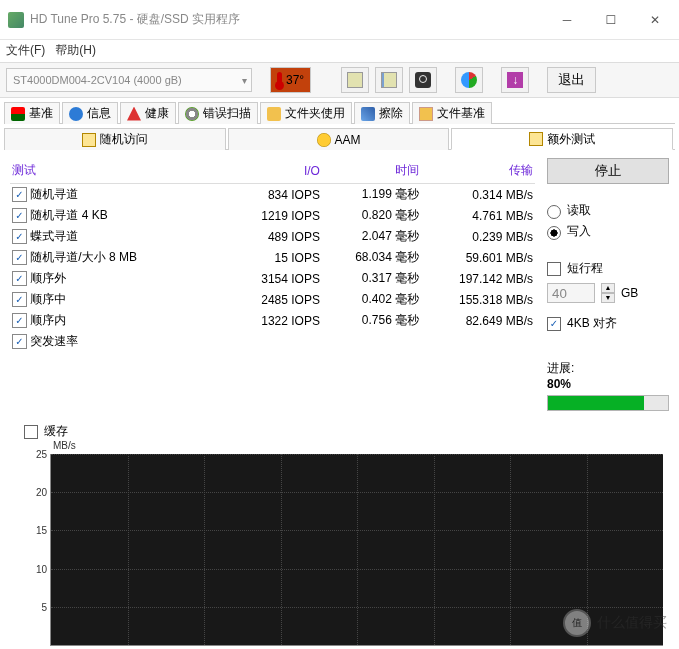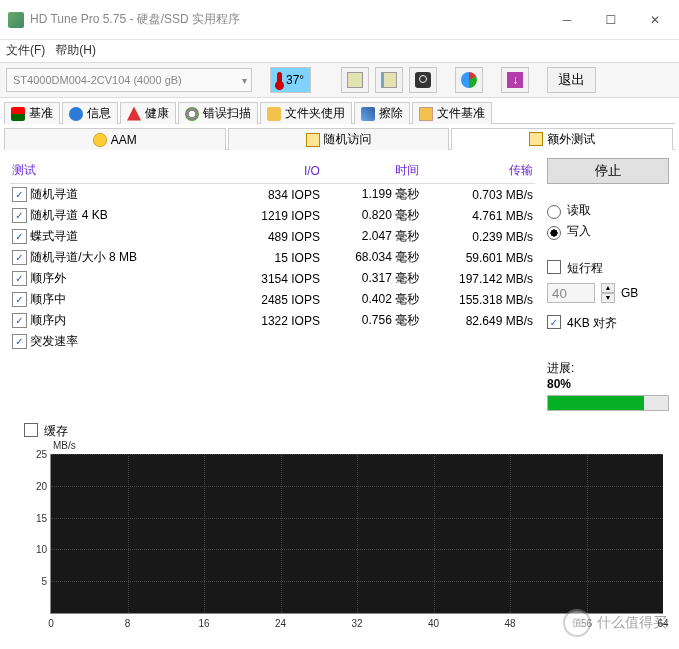--- a/index.html
+++ b/index.html
@@ -12,21 +12,21 @@
 
 .menubar { height: 22px; padding: 2px 6px; display: flex; gap: 10px; color: #333; }
 .menubar span { cursor: pointer; }
 
 .toolbar { height: 36px; background: #f6f6f6; border-top: 1px solid #ddd; border-bottom: 1px solid #ddd; display: flex; align-items: center; gap: 6px; padding: 0 6px; }
 .dd { width: 246px; height: 24px; border: 1px solid #c9c9c9; background: #fafafa; display: flex; align-items: center; padding: 0 18px 0 6px; color: #888; position: relative; font-size: 11px; }
 .dd::after { content: "▾"; position: absolute; right: 4px; color: #888; font-size: 10px; }
 .tbtn { width: 28px; height: 26px; border: 1px solid #c9c9c9; background: #f2f2f2; display: flex; align-items: center; justify-content: center; cursor: pointer; }
 .tbtn > span { width: 16px; height: 16px; }
 .sep { width: 6px; }
-.tempbox { height: 26px; border: 1px solid #c9c9c9; background: #7dd3fc; display: flex; align-items: center; gap: 4px; padding: 0 6px; }
+.tempbox { height: 26px; border: 1px solid #c9c9c9; background: #c2410c; display: flex; align-items: center; gap: 4px; padding: 0 6px; }
 .exitbtn { height: 26px; border: 1px solid #c9c9c9; background: #f2f2f2; padding: 0 10px; cursor: pointer; }
 
 .tabs { display: flex; flex-wrap: wrap; border-bottom: 1px solid #ccc; margin: 4px 4px 0 4px; }
 .tab { height: 22px; display: flex; align-items: center; gap: 4px; padding: 0 6px; border: 1px solid #ccc; border-bottom: none; background: #f7f7f7; margin-right: 2px; margin-bottom: -1px; cursor: pointer; font-size: 12px; }
 .tab.row2 { flex: 1; justify-content: center; }
 .tab.active { background: #fff; border-bottom: 1px solid #fff; }
 .tabicon { width: 14px; height: 14px; display: inline-block; }
 
 .content { display: flex; padding: 8px 10px 4px 10px; gap: 12px; }
 .left { flex: 1; }
@@ -36,34 +36,34 @@
 th { text-align: left; font-weight: normal; border-bottom: 1px solid #ddd; padding: 4px 2px; background: #fff; color: #6d28d9; }
 th.r, td.r { text-align: right; }
 td { padding: 2px 2px; white-space: nowrap; }
 .chk { display: inline-flex; align-items: center; gap: 4px; }
 .chk::before { content: "✓"; width: 13px; height: 13px; border: 1px solid #888; display: inline-flex; align-items: center; justify-content: center; font-size: 10px; color: #1a5fb4; }
 
 .sidebtn { width: 100%; height: 26px; border: 1px solid #adadad; background: #e1e1e1; cursor: pointer; margin-bottom: 14px; }
 .radio { display: flex; align-items: flex-end; gap: 6px; margin: 4px 0; cursor: pointer; }
 .radio::before { content: ""; width: 12px; height: 12px; border: 1px solid #666; border-radius: 50%; display: inline-block; }
 .radio.sel::before { background: radial-gradient(circle,#000 0 40%, transparent 45%); }
-.cb { display: flex; align-items: flex-start; gap: 6px; margin: 6px 0; cursor: pointer; }
+.cb { display: flex; align-items: center; gap: 6px; margin: 6px 0; cursor: pointer; }
 .cb::before { content: ""; width: 12px; height: 12px; border: 1px solid #666; display: inline-flex; align-items: center; justify-content: center; font-size: 10px; color: #1a5fb4; }
 .cb.sel::before { content: "✓"; }
 .spin { display: flex; align-items: center; gap: 6px; margin: 4px 0 12px 0; }
 .spin input { width: 48px; height: 20px; border: 1px solid #bbb; background: #f5f5f5; color: #888; padding: 0 4px; }
 .spinbtns { display: flex; flex-direction: column; }
 .spinbtns span { width: 14px; height: 10px; border: 1px solid #bbb; font-size: 7px; text-align: center; line-height: 8px; background: #eee; cursor: pointer; }
 
 .proglabel { display: flex; justify-content: space-between; margin-top: 4px; flex-direction: column; }
 .progbar { width: 100%; height: 16px; border: 1px solid #b5b5b5; margin-top: 4px; background: #e8e8e8; position: relative; }
 .progfill { height: 100%; background: #06b025; }
 
 .chartwrap { margin: 4px 16px 0 24px; }
-.chart { position: relative; height: 160px; border-left: 1px solid #888; border-bottom: 1px solid #888; margin-left: 26px; }
+.chart { position: relative; height: 192px; border-left: 1px solid #888; border-bottom: 1px solid #888; margin-left: 26px; }
 .chartbg { position: absolute; left: 0; right: 0; top: 0; bottom: 0; background: #181818; }
 .gridh { position: absolute; left: 0; right: 0; border-top: 1px dotted #454545; }
 .gridv { position: absolute; top: 0; bottom: 0; border-left: 1px dotted #454545; }
 .ylab { position: absolute; left: -24px; width: 20px; text-align: right; font-size: 10px; transform: translateY(-50%); color: #333; }
 .yunit { position: absolute; left: 2px; top: -14px; font-size: 10px; color: #333; }
 .xlab { position: absolute; bottom: -16px; font-size: 10px; transform: translateX(-50%); color: #333; }
 
 .watermark { position: absolute; right: 12px; bottom: 12px; display: flex; align-items: center; gap: 6px; opacity: 0.45; font-size: 14px; color: #333; pointer-events: none; }
 .wmcircle { width: 28px; height: 28px; border: 2px solid #999; border-radius: 50%; display: flex; align-items: center; justify-content: center; font-size: 10px; background: #fff; }
 
@@ -158,26 +158,26 @@
       <span>擦除</span>
     </div>
   <div class="tab">
       <span class="tabicon ic-filebench"></span>
       <span>文件基准</span>
     </div>
 </div>
 
 <div class="tabs" style="border-top:none">
   <div class="tab row2">
+      <span class="tabicon ic-random"></span>
+      <span>随机访问</span>
+    </div>
+  <div class="tab row2">
       <span class="tabicon ic-aam"></span>
       <span>AAM</span>
-    </div>
-  <div class="tab row2">
-      <span class="tabicon ic-random"></span>
-      <span>随机访问</span>
     </div>
   <div class="tab row2 active">
       <span class="tabicon ic-extra"></span>
       <span>额外测试</span>
     </div>
 </div>
 
 <div class="content">
   <div class="left">
     <table>
@@ -187,21 +187,21 @@
           <th class="r">I/O</th>
           <th class="r">时间</th>
           <th class="r">传输</th>
         </tr>
       </thead>
       <tbody id="tbody">
           <tr>
             <td><span class="chk"></span> <span>随机寻道</span></td>
             <td class="r">834 IOPS</td>
             <td class="r">1.199 毫秒</td>
-            <td class="r">0.703 MB/s</td>
+            <td class="r">0.314 MB/s</td>
           </tr>
           <tr>
             <td><span class="chk"></span> <span>随机寻道 4 KB</span></td>
             <td class="r">1219 IOPS</td>
             <td class="r">0.820 毫秒</td>
             <td class="r">4.761 MB/s</td>
           </tr>
           <tr>
             <td><span class="chk"></span> <span>蝶式寻道</span></td>
             <td class="r">489 IOPS</td>

